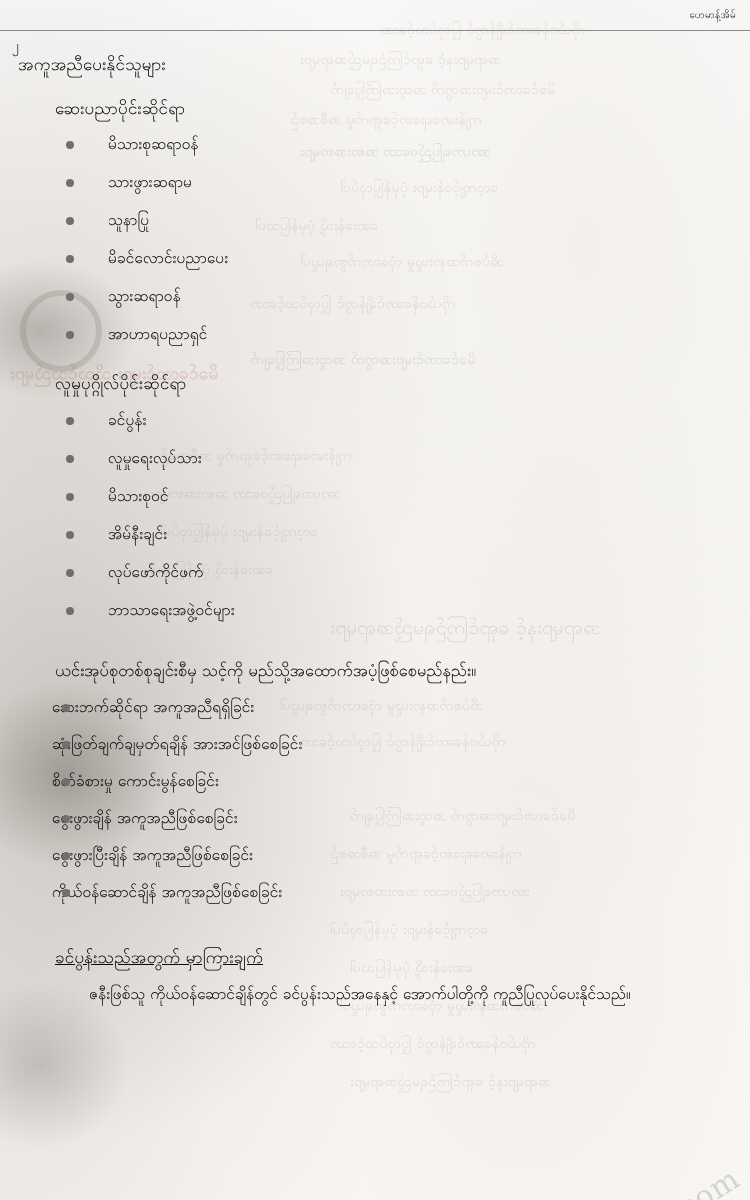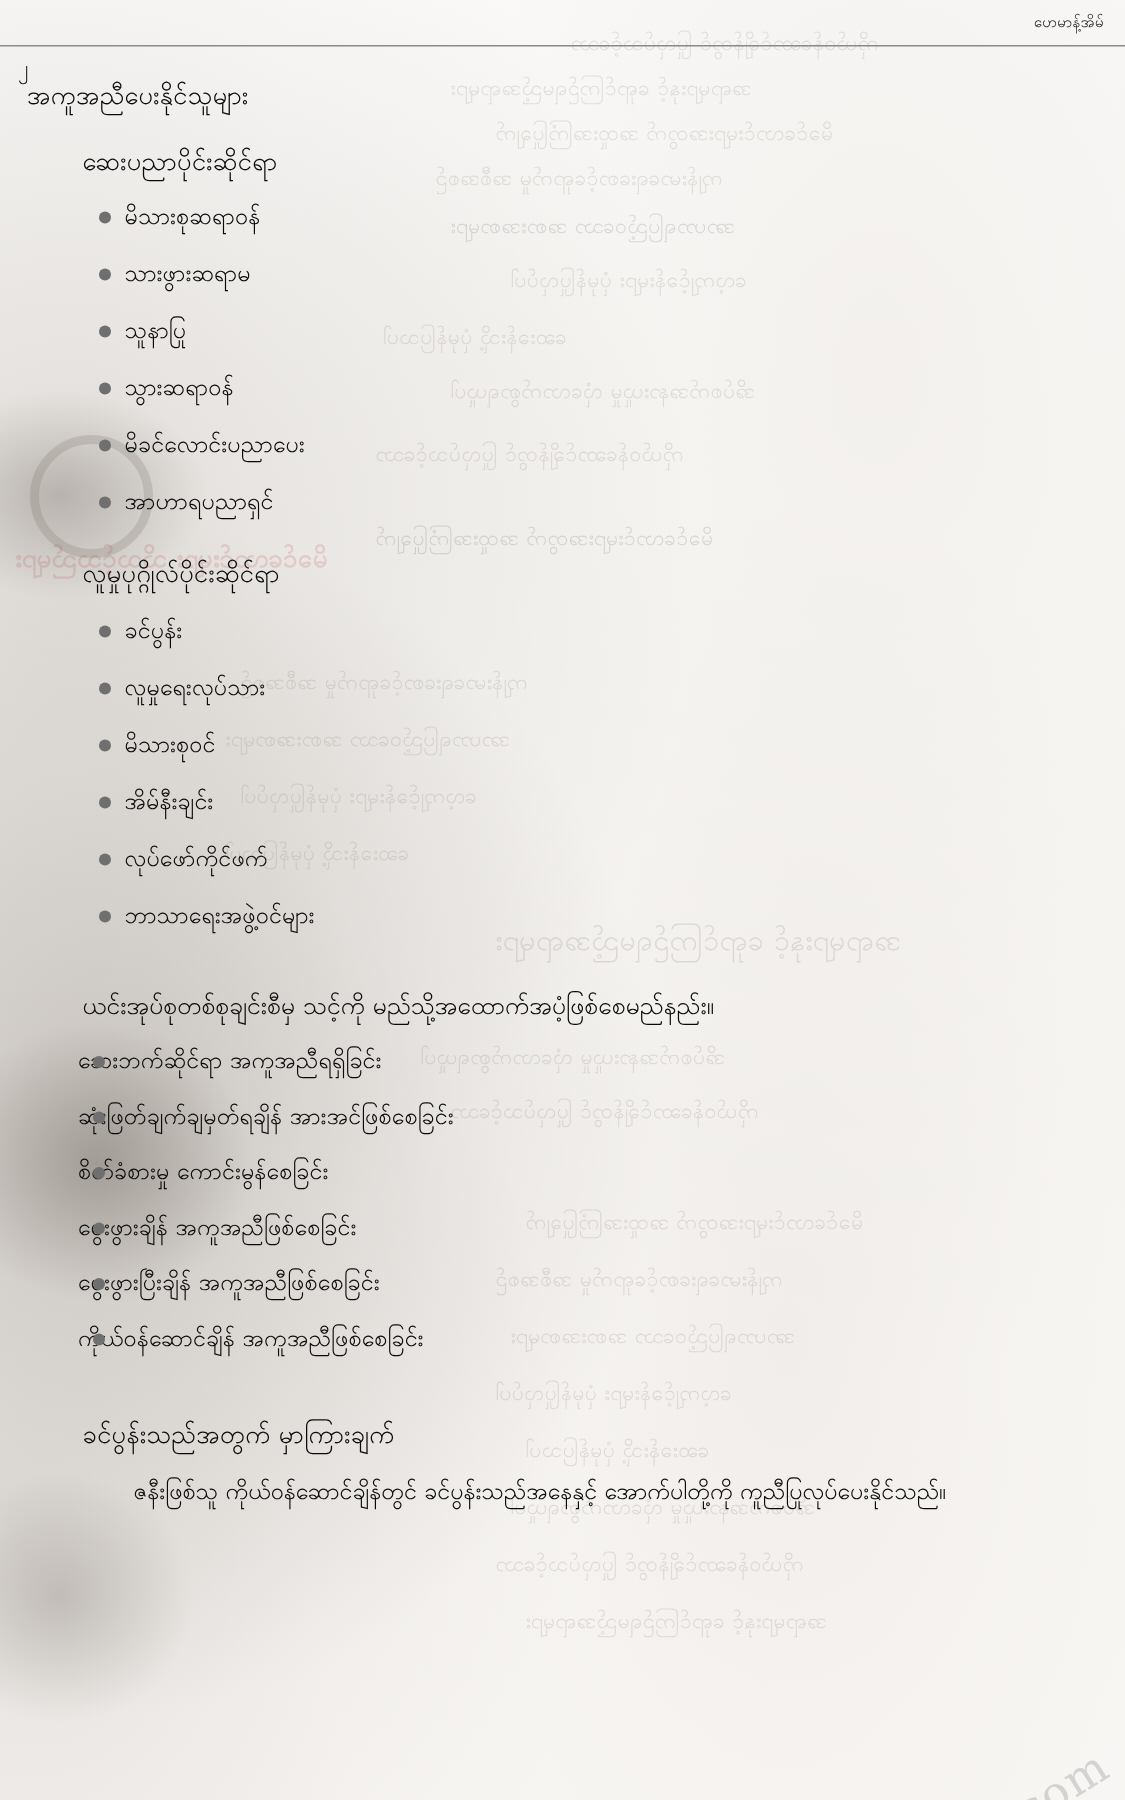--- a/index.html
+++ b/index.html
@@ -118,33 +118,34 @@
     letter-spacing: 0px;
     line-height: 1.5;
     white-space: nowrap;
   }
   .h2-foot {
     font-size: 17px;
     color: #0a0a0a;
     margin: 34px 0 6px 55px;
     letter-spacing: 0.2px;
     line-height: 1.5;
+    text-decoration: underline;
   }
 
   ul.bullets {
     list-style: none;
     margin: 4px 0 0 0;
     padding: 0;
   }
   ul.bullets li {
     position: relative;
     font-size: 15.5px;
     color: #0a0a0a;
     line-height: 38px;
-    padding-left: 83px;
+    padding-left: 108px;
     letter-spacing: 0.1px;
     white-space: nowrap;
   }
   ul.bullets li::before {
     content: "";
     position: absolute;
     left: 66px;
     top: 16px;
     width: 8px;
     height: 8px;
@@ -231,22 +232,22 @@
 
   <div class="content">
 
     <div class="h1">အကူအညီပေးနိုင်သူများ</div>
 
     <div class="h2">ဆေးပညာပိုင်းဆိုင်ရာ</div>
     <ul class="bullets">
       <li>မိသားစုဆရာဝန်</li>
       <li>သားဖွားဆရာမ</li>
       <li>သူနာပြု</li>
+      <li>မိခင်လောင်းပညာပေး</li>
       <li>သွားဆရာဝန်</li>
-      <li>မိခင်လောင်းပညာပေး</li>
       <li>အာဟာရပညာရှင်</li>
     </ul>
 
     <div class="h2">လူမှုပုဂ္ဂိုလ်ပိုင်းဆိုင်ရာ</div>
     <ul class="bullets">
       <li>ခင်ပွန်း</li>
       <li>လူမှုရေးလုပ်သား</li>
       <li>မိသားစုဝင်</li>
       <li>အိမ်နီးချင်း</li>
       <li>လုပ်ဖော်ကိုင်ဖက်</li>

